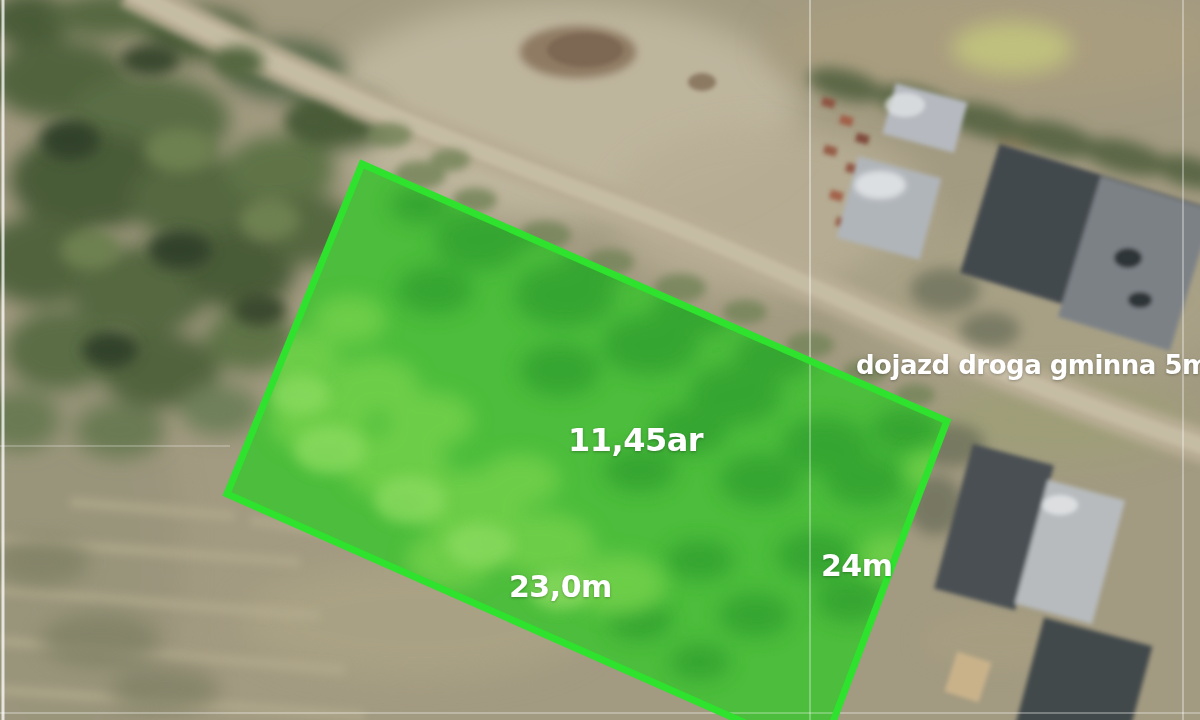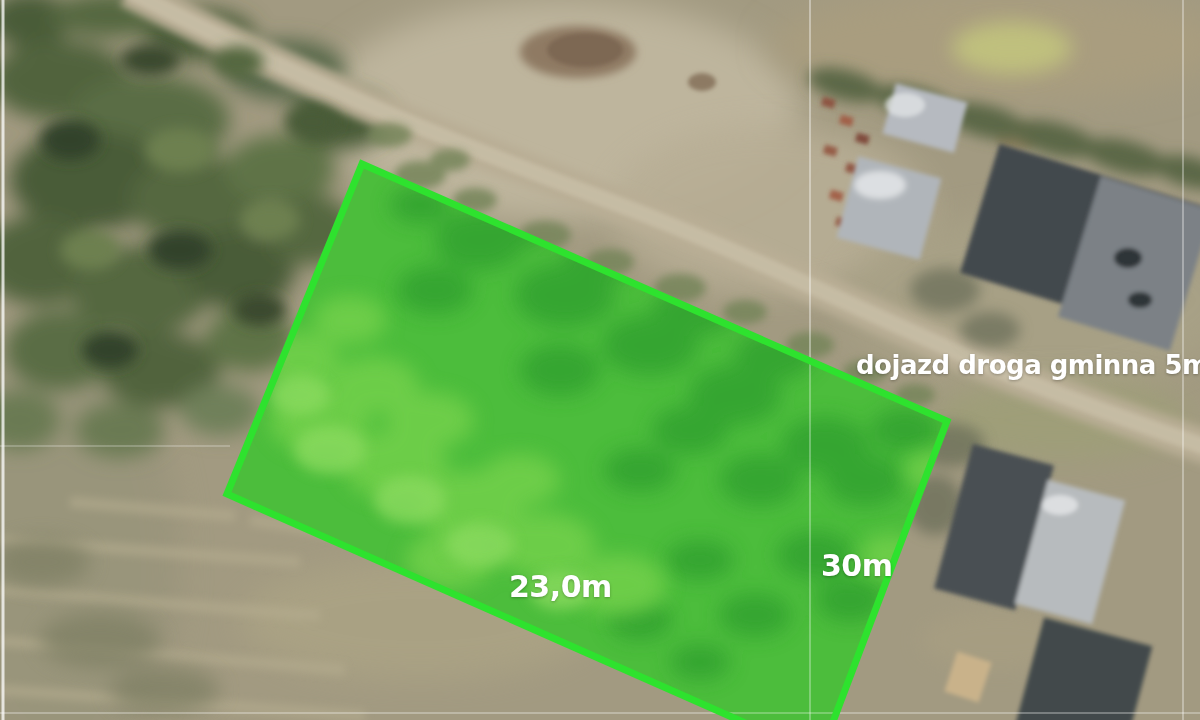--- a/index.html
+++ b/index.html
@@ -260,17 +260,18 @@
         <ellipse cx="560" cy="590" rx="30" ry="20"></ellipse>
       </g>
 
       <line x1="810" y1="164" x2="810" y2="720" stroke="rgba(255,255,255,0.4)" stroke-width="1.5"></line>
       <line x1="227" y1="713" x2="947" y2="713" stroke="rgba(255,255,255,0.35)" stroke-width="1.5"></line>
     </g>
     <polygon points="362,164 947,421 820,756 227,494" fill="none" stroke="#2ee22e" stroke-width="7" stroke-linejoin="miter"></polygon>
   </g>
 </svg>
 
+  <div class="map-label area-label">11,45ar</div>
   <div class="map-label length-label">23,0m</div>
-  <div class="map-label width-label">30m</div>
+  <div class="map-label width-label">24m</div>
   <div class="map-label access-label">dojazd droga gminna 5m</div>
 
 </div>
 
 </body></html>

